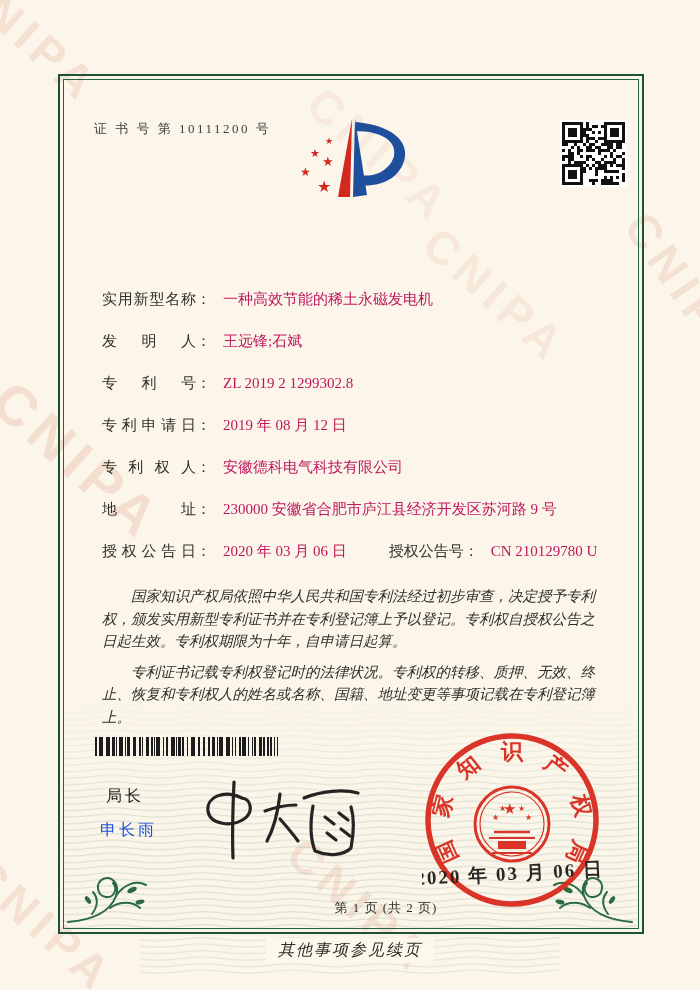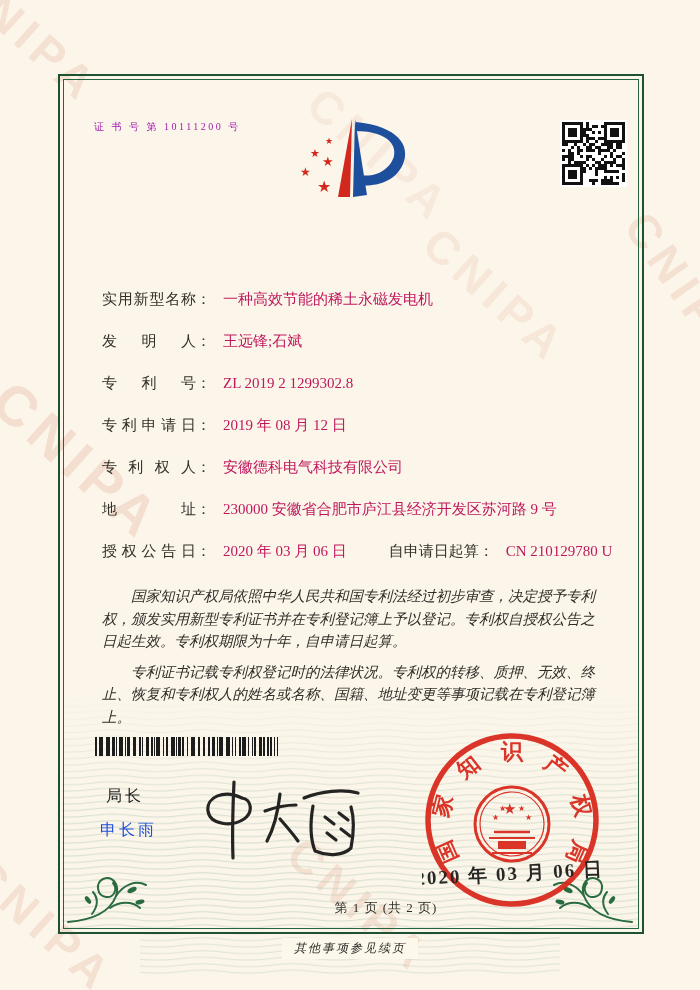--- a/index.html
+++ b/index.html
@@ -29,22 +29,22 @@
     position:absolute; left:58px; top:74px; width:582px; height:856px;
     border:2px solid #1d5132;
   }
   .cert-border .inner{
     position:absolute; left:3px; top:3px; right:3px; bottom:3px;
     border:1px solid #276340;
   }
   .corner-flourish{position:absolute; pointer-events:none;}
   
   .cert-number{
-    position:absolute; left:94px; top:120px; font-size:10px;
-    letter-spacing:2.5px; color:#a21caf;
+    position:absolute; left:94px; top:120px; font-size:13px;
+    letter-spacing:2.5px; color:#404040;
   }
   .logo{position:absolute; left:292px; top:106px;}
   .qr{position:absolute; left:560px; top:120px; background:#fff; padding:2px;}
   .title{
     position:absolute; left:0; top:212px; width:100%;
     text-align:center; font-size:31px; font-weight:bold;
     letter-spacing:9px; color:#161511;
   }
   
   .fields{position:absolute; left:94px; top:290px; width:512px; font-size:15px;}
@@ -87,21 +87,21 @@
   }
   .page-number{
     position:absolute; left:0; top:899px; width:100%;
     text-align:center; font-size:13px; color:#33302a; letter-spacing:1px;margin-left:36px;
   }
   .footer-note{
     position:absolute; left:0; top:938px; width:100%; text-align:center;
   }
   .footer-note span{
     display:inline-block; padding:2px 12px; background:#fdf8ec;
-    font-size:12px; color:#2f2d28; letter-spacing:2px; font-style:italic;
+    font-size:16px; color:#2f2d28; letter-spacing:2px; font-style:italic;
   }
   .star{fill:#d2281e;}
 </style>
 </head>
 <body>
 
 <div class="page">
 
   <div class="wm" style="left:-60px; top:8px;">CNIPA</div>
   <div class="wm" style="left:292px; top:128px; color:rgba(226,176,156,0.18);">CNIPA</div>
@@ -422,21 +422,21 @@
     <div class="field-row">
       <span class="field-label">专利申请日</span><span class="field-colon">：</span><span class="field-value">2019 年 08 月 12 日</span>
     </div>
     <div class="field-row">
       <span class="field-label">专利权人</span><span class="field-colon">：</span><span class="field-value">安徽德科电气科技有限公司</span>
     </div>
     <div class="field-row">
       <span class="field-label">地址</span><span class="field-colon">：</span><span class="field-value">230000 安徽省合肥市庐江县经济开发区苏河路 9 号</span>
     </div>
     <div class="field-row">
-      <span class="field-label">授权公告日</span><span class="field-colon">：</span><span class="field-value">2020 年 03 月 06 日</span><span class="field-pair2"><span class="field-label" style="width:auto;">自申请日起算</span><span class="field-colon">：</span><span class="field-value">CN 210129780 U</span></span>
+      <span class="field-label">授权公告日</span><span class="field-colon">：</span><span class="field-value">2020 年 03 月 06 日</span><span class="field-pair2"><span class="field-label" style="width:auto;">授权公告号</span><span class="field-colon">：</span><span class="field-value">CN 210129780 U</span></span>
     </div>
   </div>
 
   <div class="body-text">
     <p>国家知识产权局依照中华人民共和国专利法经过初步审查，决定授予专利权，颁发实用新型专利证书并在专利登记簿上予以登记。专利权自授权公告之日起生效。专利权期限为十年，自申请日起算。</p>
     <p>专利证书记载专利权登记时的法律状况。专利权的转移、质押、无效、终止、恢复和专利权人的姓名或名称、国籍、地址变更等事项记载在专利登记簿上。</p>
   </div>
 
   <svg class="barcode" width="185" height="19" viewBox="0 0 185 19">
     <g class="bars" fill="#1c1c1c">

